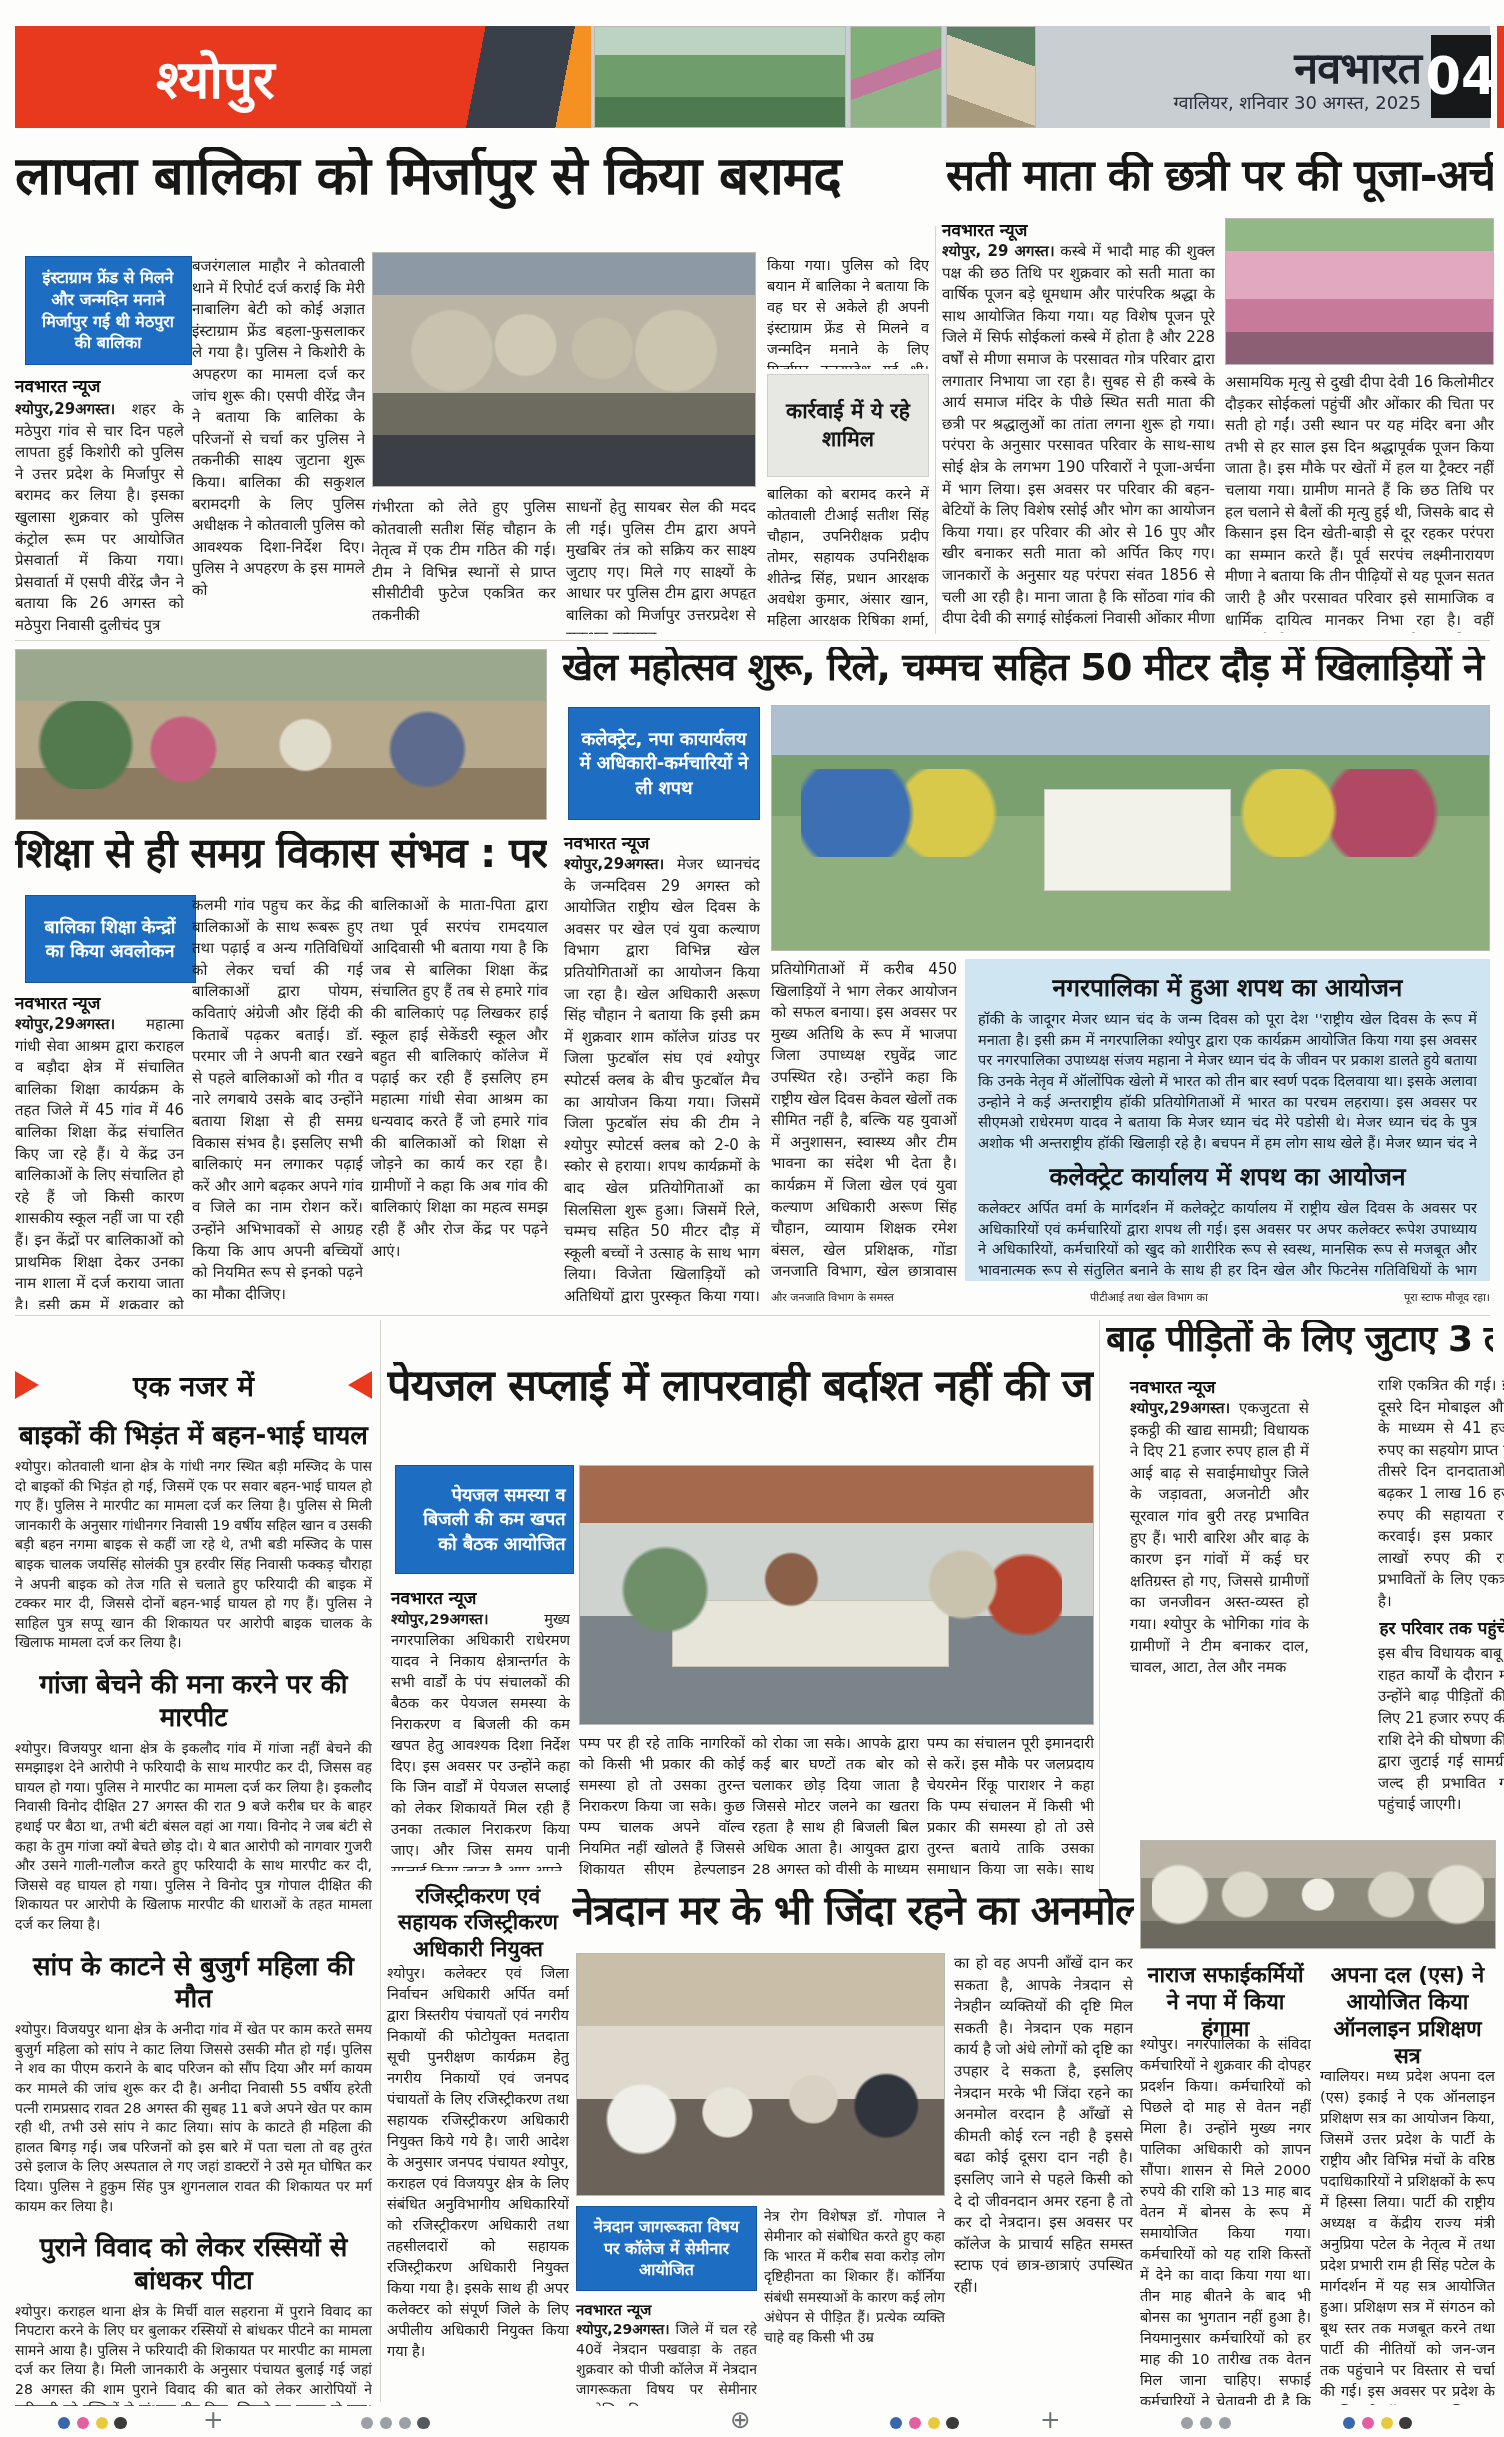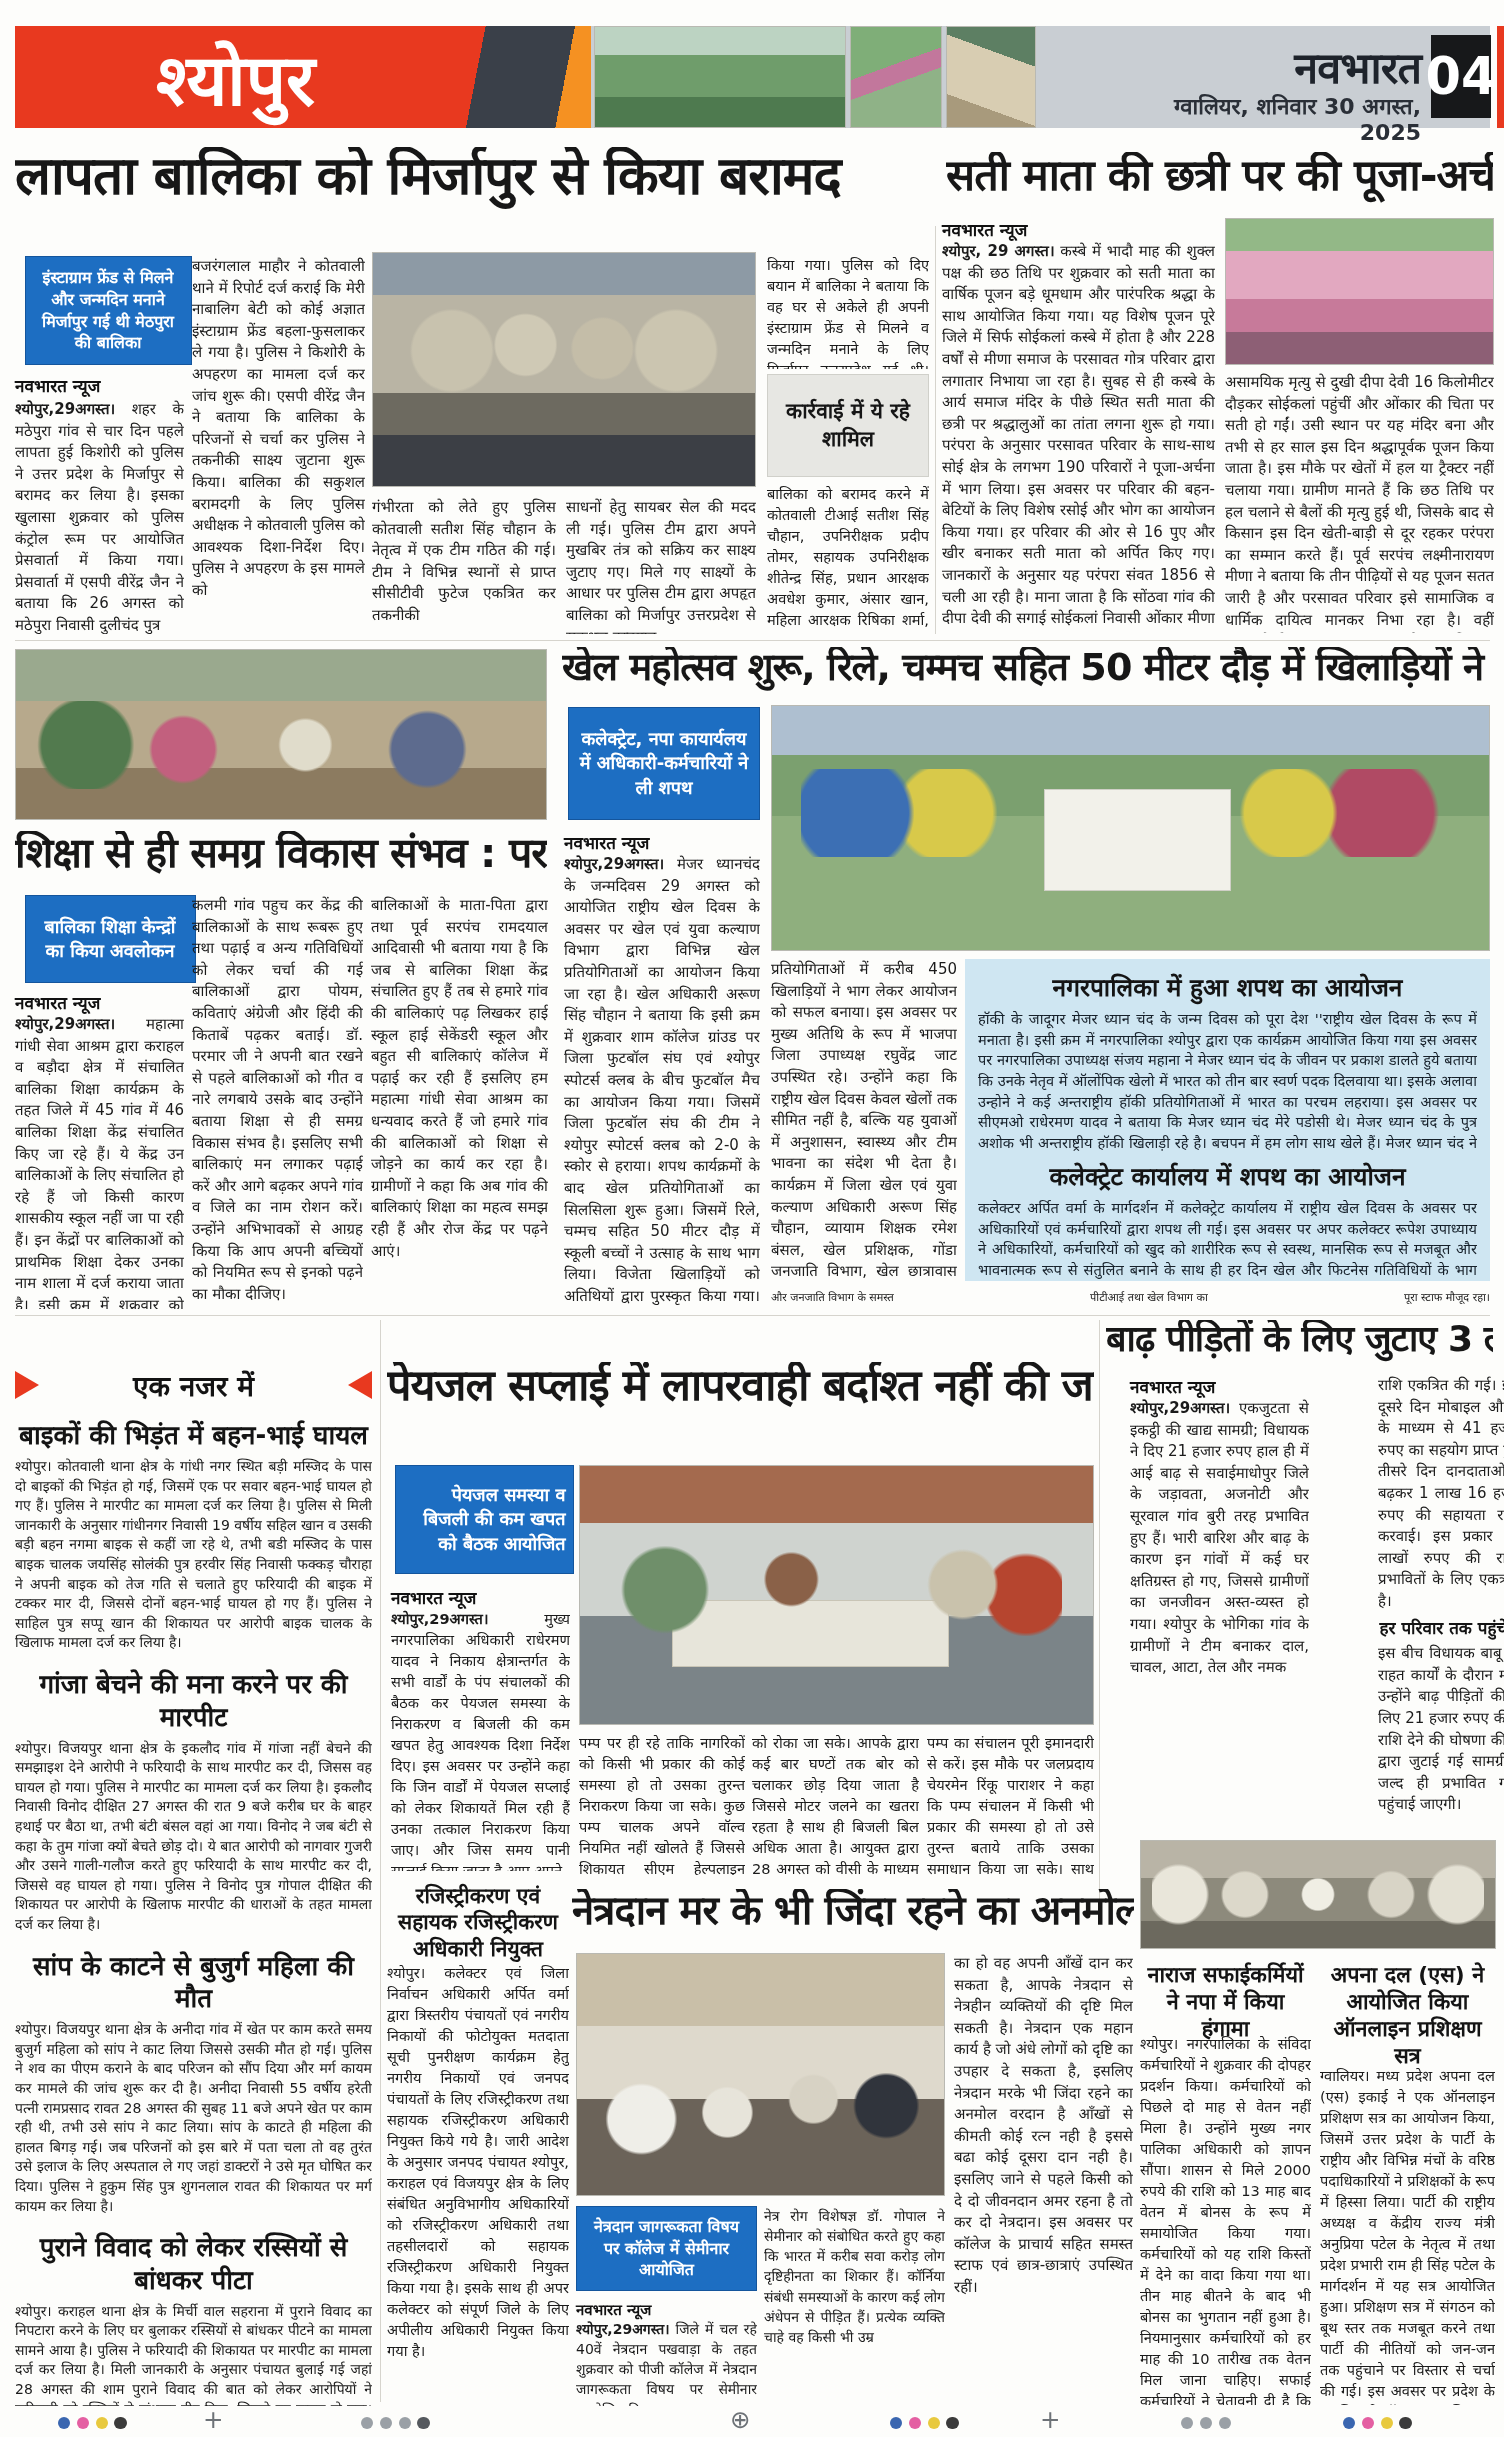--- a/index.html
+++ b/index.html
@@ -24,23 +24,23 @@
   .panel{background:var(--panel);padding:9.4px 13px;overflow:hidden;}
   .panel h4{font-size:24.5px;font-weight:700;text-align:center;color:#141414;margin:1.9px 0 5.6px;}
   .panel p{font-size:14.6px;line-height:1.42;text-align:justify;color:#16202a;}
   .photo{overflow:hidden;border:0.9px solid #b9b9b2;}
   .sub-head{font-weight:700;font-size:26px;text-align:center;color:#141414;line-height:1.25;}
   .vline{width:0.9px;background:var(--rule);}
   .hline{height:0.9px;background:var(--rule);}
   
   .mh-left{background:linear-gradient(101deg,var(--red) 0 79%,var(--navy) 79% 94%,var(--orange) 94% 100%);
            display:flex;align-items:center;}
-  .mh-region{color:#fff;font-size:71px;font-weight:700;padding-left:141px;}
+  .mh-region{color:#fff;font-size:53px;font-weight:700;padding-left:141px;}
   .paper-name{font-size:43px;font-weight:700;color:#1e232b;text-align:right;letter-spacing:-0.9px;}
-  .edition{font-size:22px;font-weight:700;color:#2a2f37;text-align:right;}
+  .edition{font-size:18px;font-weight:400;color:#2a2f37;text-align:right;}
   .pageno{background:#17181a;color:#fff;font-size:51px;font-weight:700;display:flex;align-items:center;justify-content:center;}
   
   .tri-r{width:0;height:0;border-top:14px solid transparent;border-bottom:14px solid transparent;border-left:24.5px solid var(--red);}
   .tri-l{width:0;height:0;border-top:14px solid transparent;border-bottom:14px solid transparent;border-right:24.5px solid var(--red);}
   .onelook-head{display:flex;align-items:center;justify-content:space-between;}
   .onelook-title{font-size:28px;font-weight:700;color:#131313;}
   .ol-item{margin-top:15px;}
   .ol-item .sub-head{margin-bottom:5.6px;}
   
   .dot{width:12.2px;height:12.2px;border-radius:50%;display:inline-block;margin-right:6.6px;}

